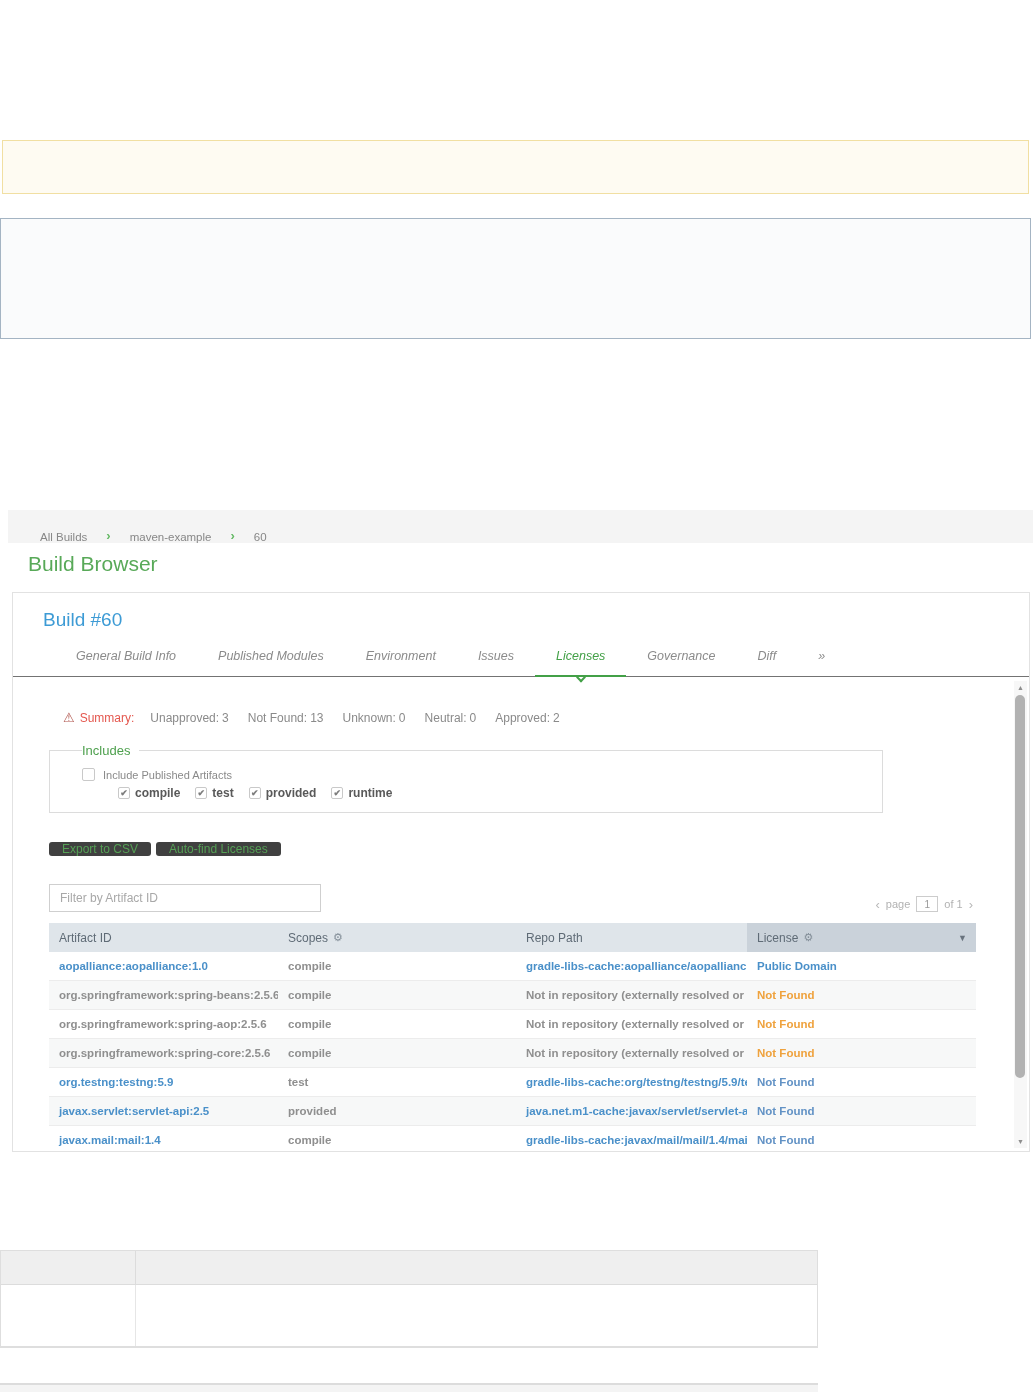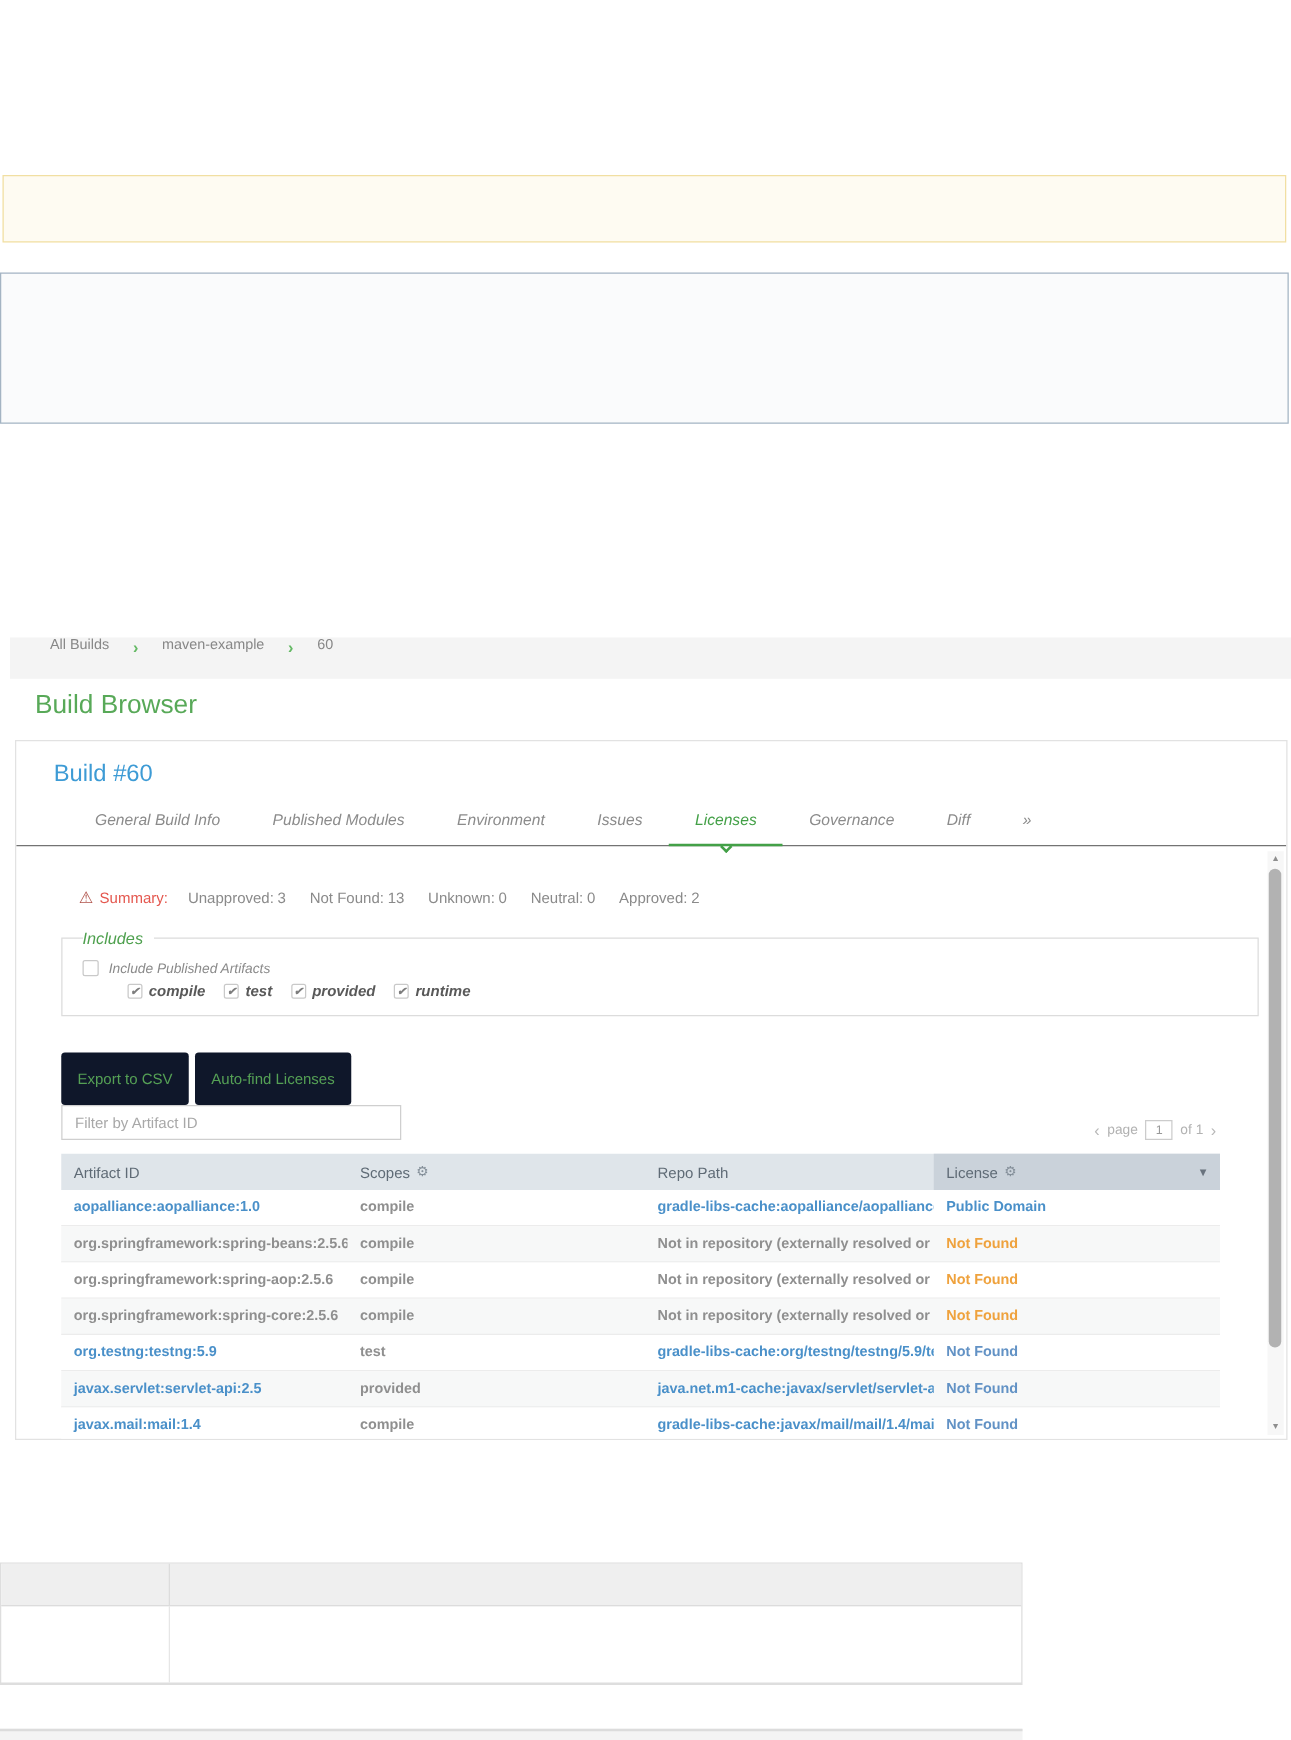--- a/index.html
+++ b/index.html
@@ -4,21 +4,21 @@
 <style>
   * { margin:0; padding:0; box-sizing:border-box; }
   html,body { width:1033px; height:1392px; background:#fff; font-family:"Liberation Sans", sans-serif; position:relative; overflow:hidden; }
 
   
   .alert-banner { position:absolute; left:2px; top:140px; width:1027px; height:54px; background:#fefbf2; border:1px solid #f1dfa2; }
   .info-panel   { position:absolute; left:0;   top:218px; width:1031px; height:121px; background:#fafbfc; border:1px solid #a4b4c3; }
 
   
   .breadcrumb { position:absolute; left:8px; top:510px; width:1025px; height:33px; background:#f4f4f4;
-                display:flex; align-items:flex-start; padding-left:32px; gap:19px; font-size:11.5px; color:#878787; }
+                display:flex; align-items:flex-end; padding-left:32px; gap:19px; font-size:11.5px; color:#878787; }
   .breadcrumb .sep { color:#64b964; font-size:13px; font-weight:bold; }
   .breadcrumb .crumb { cursor:pointer; }
 
   .page-title { position:absolute; left:28px; top:552px; font-size:21px; color:#58a958; }
 
   
   .panel { position:absolute; left:12px; top:592px; width:1018px; height:560px; background:#fff; border:1px solid #e2e2e2; overflow:hidden; }
   .build-title { position:absolute; left:30px; top:16px; font-size:19px; color:#3d9bd5; }
 
   .tabs { position:absolute; left:0; right:0; top:47px; height:37px; border-bottom:1px solid #737373;
@@ -30,33 +30,33 @@
           border-right:2px solid #43a047; border-bottom:2px solid #43a047; transform:translateX(-50%) rotate(45deg); }
 
   
   .summary { position:absolute; left:50px; top:117px; display:flex; align-items:center; font-size:12px; color:#8a8a8a; }
   .warn-tri { color:#b0544c; font-size:13px; margin-right:5px; }
   .summary-label { color:#e4574e; margin-right:16px; }
   .stat { margin-right:19px; }
   .stat .v { margin-left:3px; }
 
   
-  .includes { position:absolute; left:36px; top:150px; width:958px; border:1px solid #dcdcdc; padding:6px 10px 10px 16px;font-style:italic; }
+  .includes { position:absolute; left:36px; top:150px; width:834px; border:1px solid #dcdcdc; padding:6px 10px 10px 32px; }
   .includes legend { color:#4ea04e; font-size:13px; padding-right:9px; margin-left:0; }
   .chk-row { display:flex; align-items:center; margin-top:4px; font-size:11px; color:#8a8a8a; }
   .chk { width:13px; height:13px; border:1px solid #c9c9c9; background:#fff; margin-right:8px; border-radius:2px;
          font-size:9px; line-height:11px; text-align:center; color:#7d7d7d; cursor:pointer; }
   .scopes-row { display:flex; align-items:center; gap:15px; margin:5px 0 2px 36px; }
   .scope { display:flex; align-items:center; gap:5px; font-size:12px; font-weight:bold; color:#595959; }
   .scope .chk { width:12px; height:12px; margin-right:0; line-height:10px; }
 
   
   .btn-row { position:absolute; left:36px; top:249px; display:flex; gap:5px; }
-  .btn { background:#0f172a; color:#55a055; border:none; border-radius:3px; font-size:12px;
-         font-family:"Liberation Sans", sans-serif; padding:14px 13px; cursor:pointer; }
+  .btn { background:#404040; color:#55a055; border:none; border-radius:3px; font-size:12px;
+         font-family:"Liberation Sans", sans-serif; padding:0 13px; cursor:pointer; }
 
   
   .filter-input { position:absolute; left:36px; top:291px; width:272px; height:28px; border:1px solid #cfcfcf;
          padding:0 10px; font-size:12px; color:#8a8a8a; font-family:"Liberation Sans", sans-serif; }
   .filter-input::placeholder { color:#a8a8a8; }
   .pager { position:absolute; right:56px; top:303px; display:flex; align-items:center; gap:6px; font-size:11px; color:#b2b2b2; }
   .pager .arrow { font-size:13px; color:#b8b8b8; cursor:pointer; }
   .pager input { width:22px; height:16px; border:1px solid #ccc; text-align:center; font-size:10px; color:#999;
          font-family:"Liberation Sans", sans-serif; }
 

